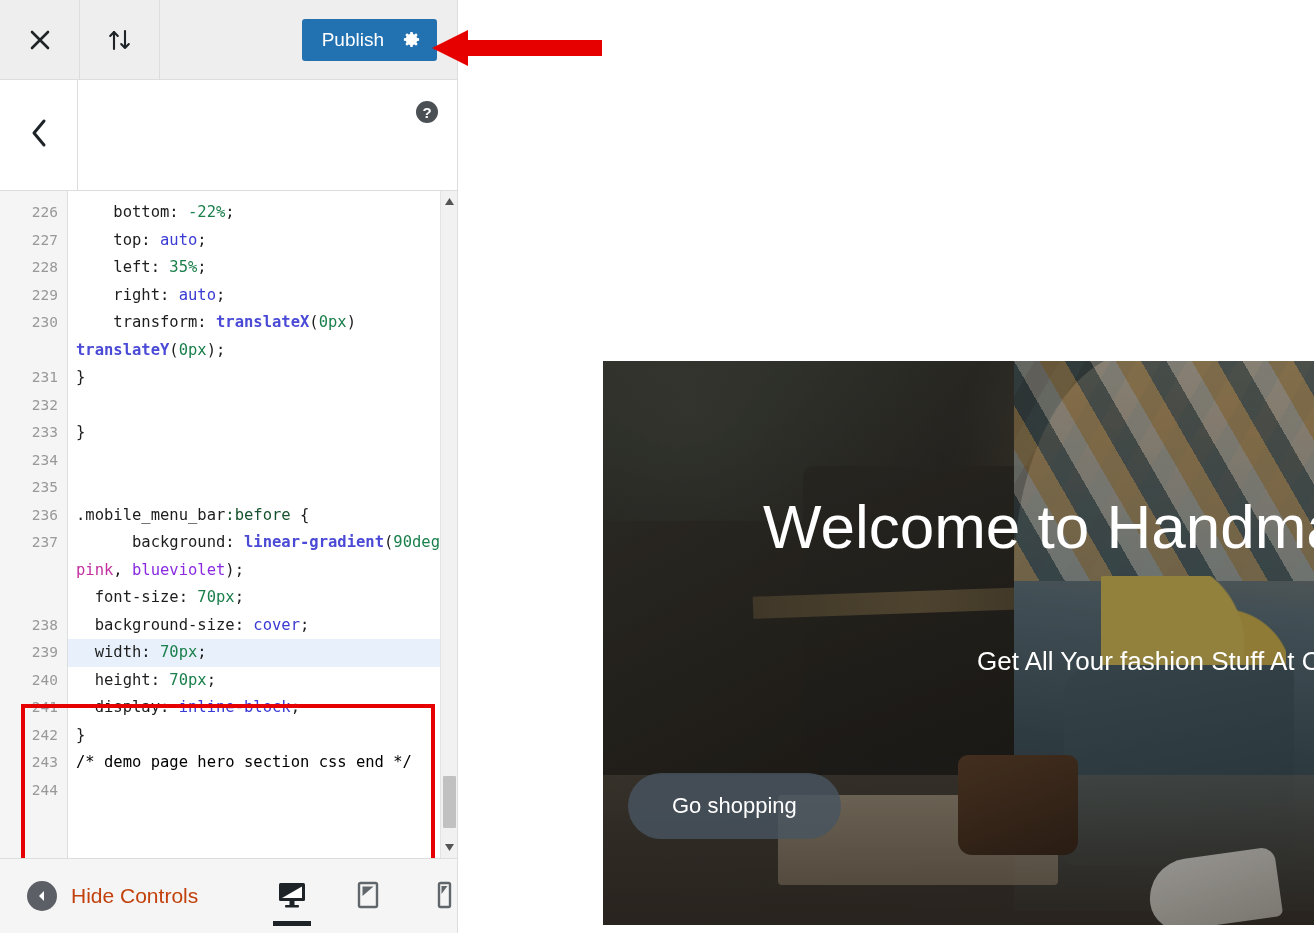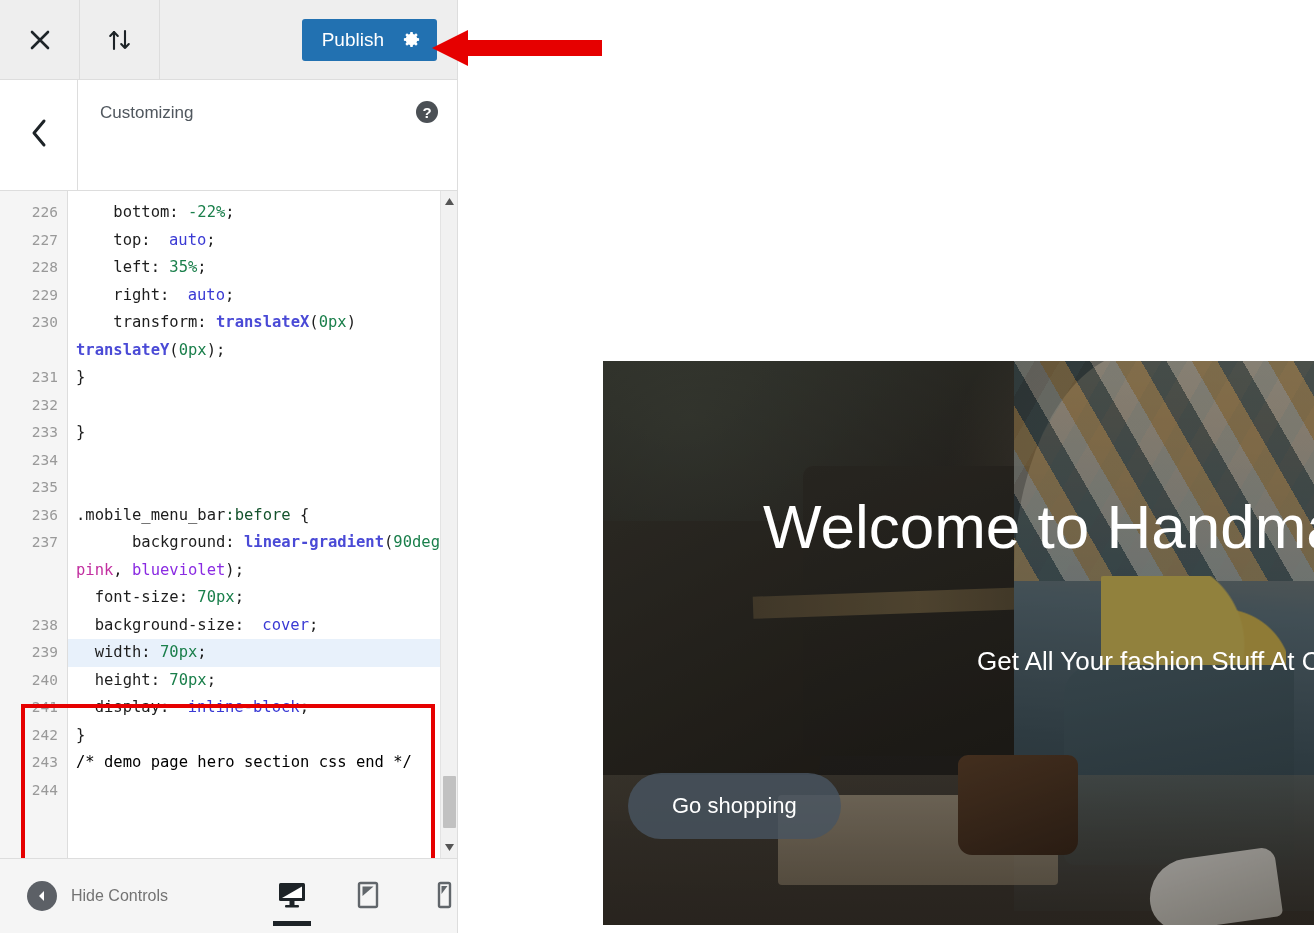--- a/index.html
+++ b/index.html
@@ -127,21 +127,21 @@
   .codeline.active {
     background:#e8f1fb;
     margin-left:-8px; padding-left:8px;
     margin-right:-14px; padding-right:14px;
   }
   
   .tk-sel     { color:#1d1d1d; }
   .tk-pseudo  { color:#14532d; }
   .tk-prop    { color:#1d1d1d; }
   .tk-fn      { color:#4a4ad6;font-weight:bold; }
-  .tk-kw      { color:#3a3ad4;margin-left:9px; }
+  .tk-kw      { color:#3a3ad4; }
   .tk-num     { color:#1a7f4b; }
   .tk-pink    { color:#c22fa0; }
   .tk-violet  { color:#8a2be2; }
   .tk-punc    { color:#1d1d1d; }
   .tk-comment { color:#000000; }
 
   
   .cz-scrollbar {
     position:absolute; right:0; top:0; bottom:0;
     width:17px;
@@ -182,21 +182,21 @@
   }
   .hide-controls {
     display:flex; align-items:center; gap:14px;
     padding-left:27px; cursor:pointer;
   }
   .hc-circle {
     width:30px; height:30px; border-radius:50%;
     background:#5c6066;
     display:flex; align-items:center; justify-content:center;
   }
-  .hc-label { font-size:16px; color:#737373; }
+  .hc-label { font-size:21px; color:#c2410c; }
   .devices {
     position:absolute; left:268px; top:0;
     height:75px;
     display:flex; align-items:center; gap:28px;
   }
   .dev-btn {
     width:48px; height:75px;
     display:flex; align-items:center; justify-content:center;
     cursor:pointer; position:relative;
   }
@@ -381,21 +381,20 @@
 
   <div class="cz-header">
     <div class="cz-back">
       <span>
         <svg width="20" height="30" viewBox="0 0 20 30" aria-hidden="true">
           <path d="M15 3 L5 15 L15 27" stroke="#1d2327" stroke-width="3" fill="none" stroke-linecap="round" stroke-linejoin="round"></path>
         </svg>
       </span>
     </div>
     <div class="cz-titles">
-      <div class="cz-sub">Customizing</div>
       <div class="cz-help">
         <span>
           <svg width="24" height="24" viewBox="0 0 24 24" aria-hidden="true">
             <circle cx="12" cy="12" r="11" fill="#4b5055"></circle>
             <text x="12" y="17.5" font-size="15" font-weight="bold" text-anchor="middle" fill="#ffffff" font-family="Liberation Sans, sans-serif">?</text>
           </svg>
         </span>
       </div>
     </div>
   </div>

